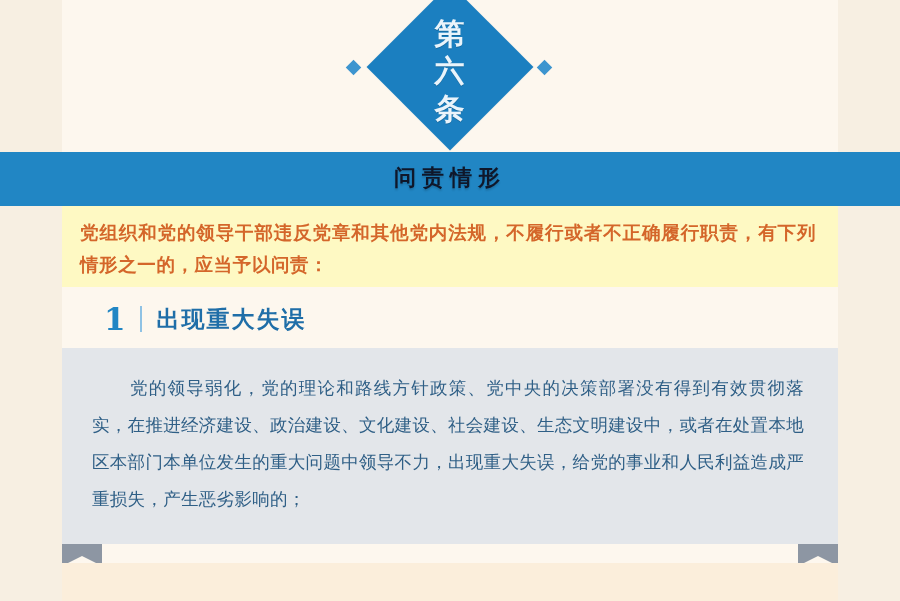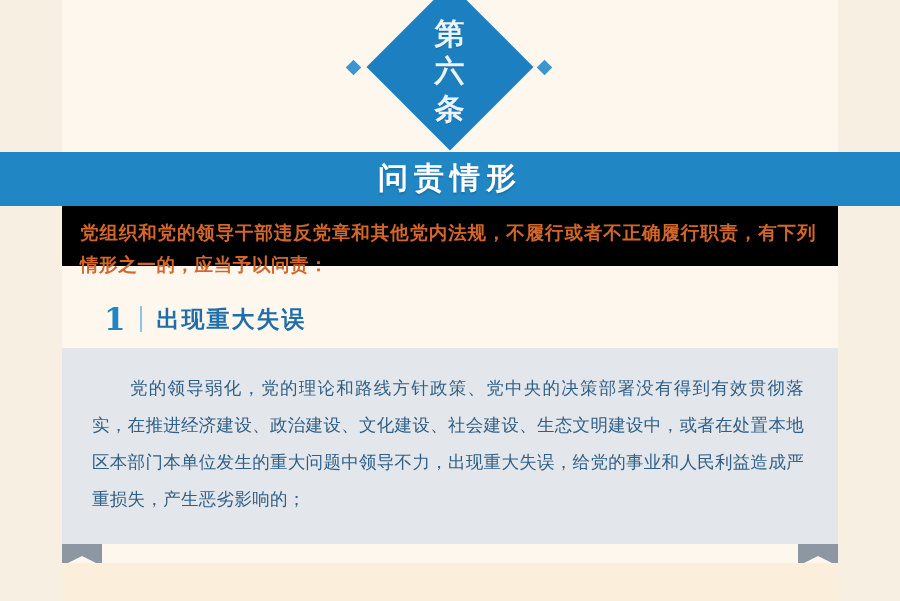--- a/index.html
+++ b/index.html
@@ -105,36 +105,36 @@
     height: 54px;
     background: #2186c4;
   }
   .title-band .band-title {
     position: absolute;
     left: 0;
     right: 0;
     top: 50%;
     transform: translateY(-52%);
     text-align: center;
-    color: #ffffff;
-    font-family: "DejaVu Serif", serif;
-    font-size: 30px;
+    color: #0f172a;
+    font-family: "DejaVu Serif", serif;
+    font-size: 22px;
     font-weight: bold;
     letter-spacing: 6px;
     text-shadow: 0 2px 2px rgba(0,0,0,0.16);
   }
 
   
   .lead-box {
     position: absolute;
     left: 62px;
     top: 206px;
     width: 776px;
-    height: 60px;
-    background: #000000;
+    height: 81px;
+    background: #fef9c3;
     box-sizing: border-box;
     padding: 11px 22px 0 18px;
   }
   .lead-text {
     color: #d4662a;
     font-family: "DejaVu Serif", serif;
     font-weight: bold;
     font-size: 18.5px;
     line-height: 32px;
     letter-spacing: 0.6px;

